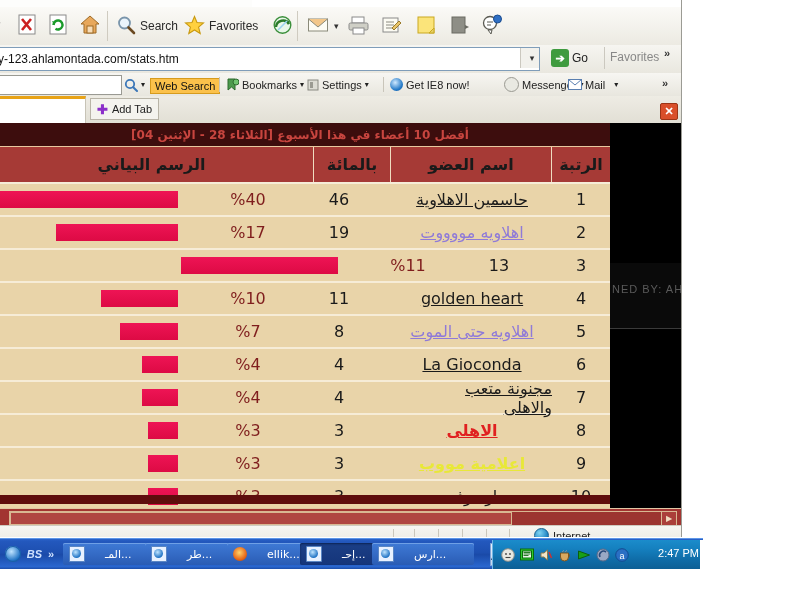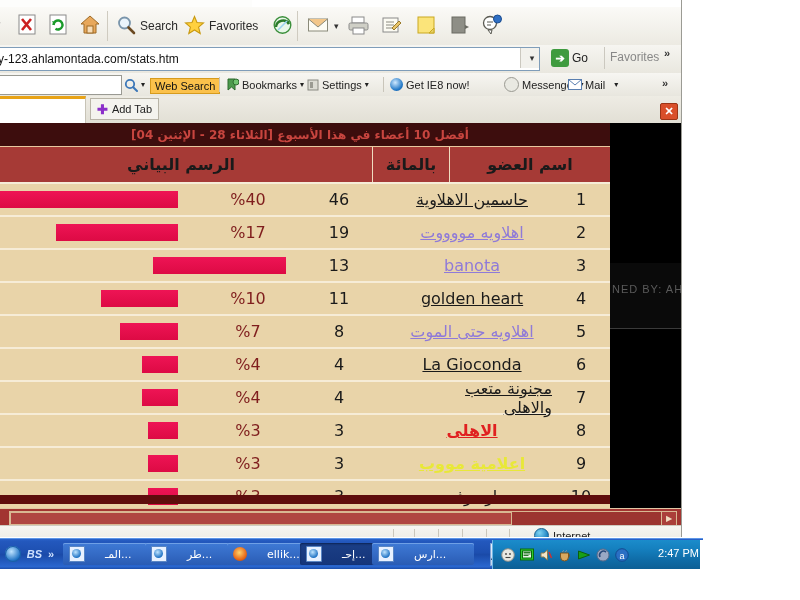--- a/index.html
+++ b/index.html
@@ -373,20 +373,21 @@
 
     <div class="page">
       <div class="page-dark"></div>
       <div class="wm-band"></div>
       <div class="watermark">NED BY: AH</div>
 
       <div class="tbl">
         <div class="caption">أفضل 10 أعضاء في هذا الأسبوع [الثلاثاء 28 - الإثنين 04]</div>
 
         <div class="hdr">
+          <div class="c-rank">الرتبة</div>
           <div class="c-name">اسم العضو</div>
           <div class="c-pct">بالمائة</div>
           <div class="c-graph">الرسم البياني</div>
         </div>
 
         <div id="rows">
             <div class="row">
               <div class="c-rank">1</div>
               <div class="c-name">
                 <a style="color: rgb(26, 26, 26); font-weight: normal;">حاسمين الاهلاوية</a>
@@ -403,24 +404,22 @@
                 <a style="color: rgb(143, 122, 216); font-weight: normal;">اهلاويه مووووت</a>
               </div>
               <div class="c-posts">19</div>
               <div class="c-pct">%17</div>
               <div class="c-graph">
                 <span class="bar" style="width: 65%; background: linear-gradient(rgb(238, 20, 85), rgb(221, 10, 68));"></span>
               </div>
             </div>
             <div class="row">
               <div class="c-rank">3</div>
-              <div class="c-name">
-                <a style="color: rgb(143, 122, 216); font-weight: normal;">banota</a>
-              </div>
               <div class="c-posts">13</div>
+              <div class="c-pct">%11</div>
               <div class="c-graph">
                 <span class="bar" style="width: 45%; background: linear-gradient(rgb(238, 20, 85), rgb(221, 10, 68));"></span>
               </div>
             </div>
             <div class="row">
               <div class="c-rank">4</div>
               <div class="c-name">
                 <a style="color: rgb(26, 26, 26); font-weight: normal;">golden heart</a>
               </div>
               <div class="c-posts">11</div>

